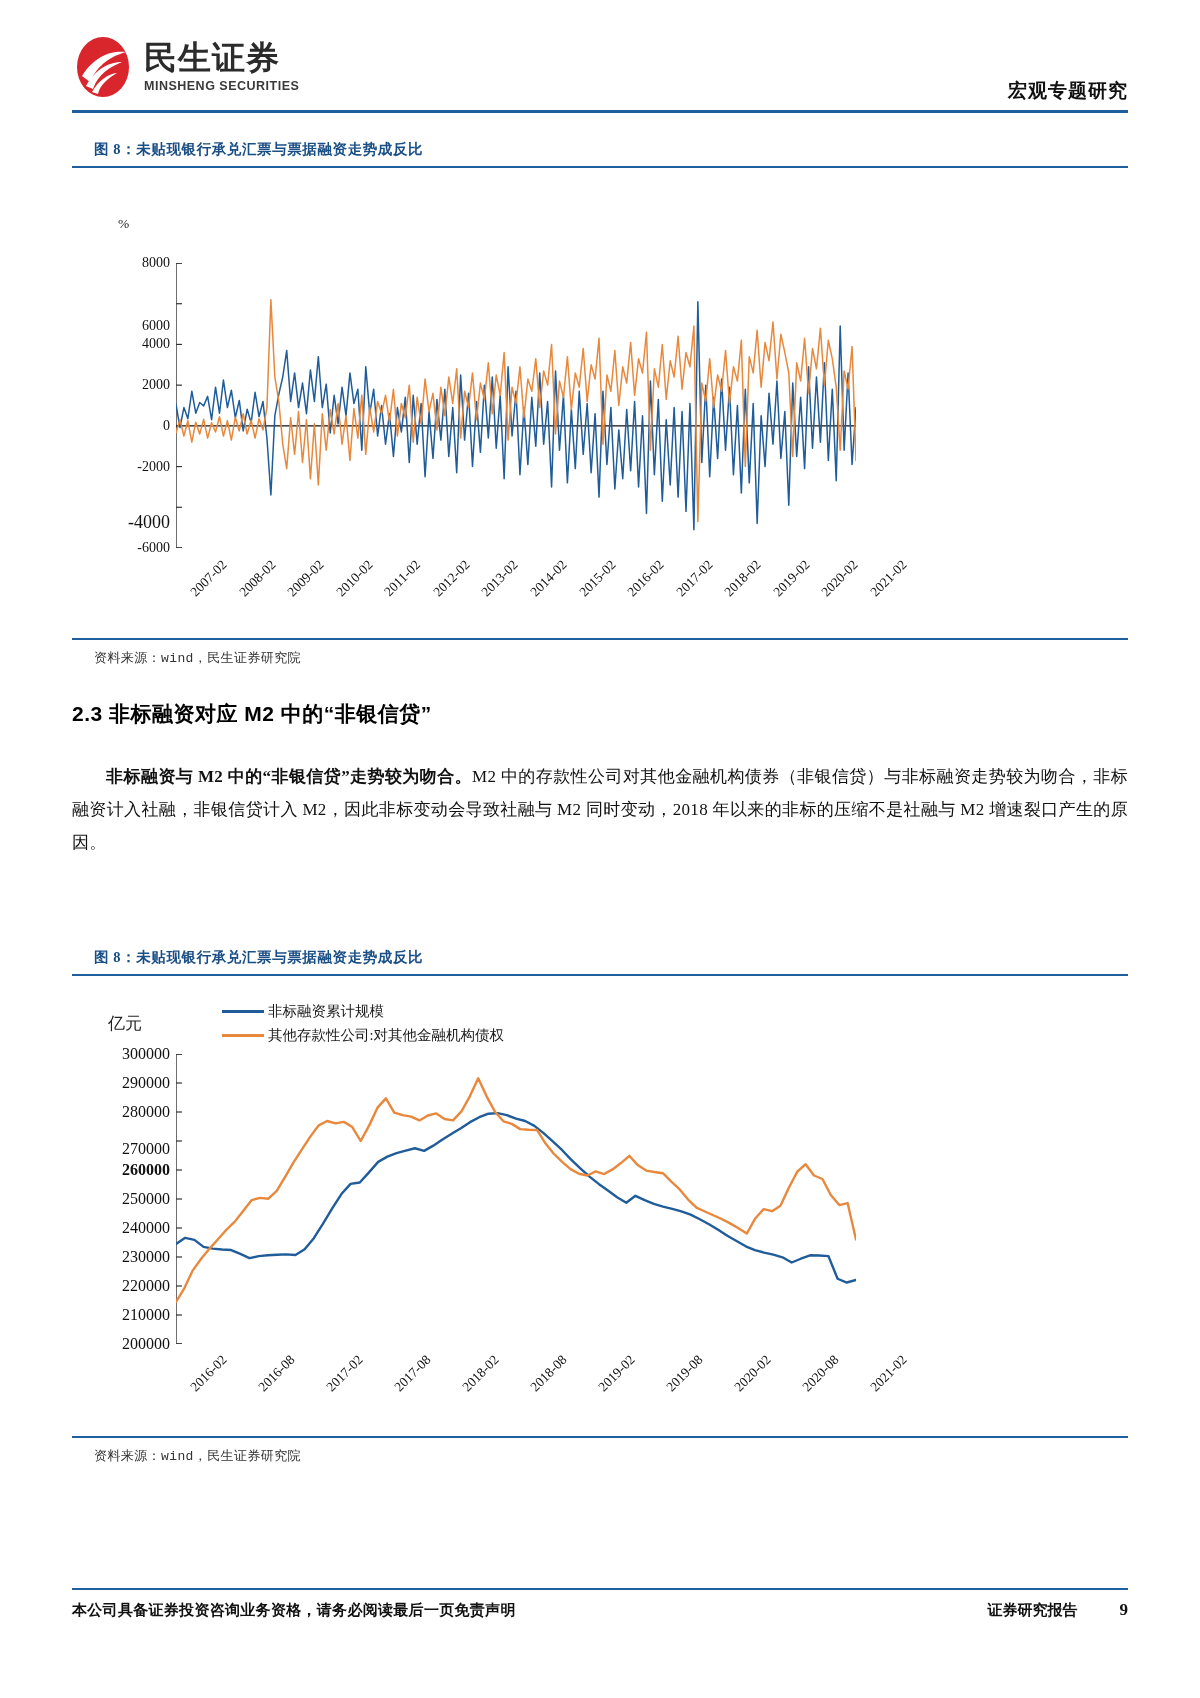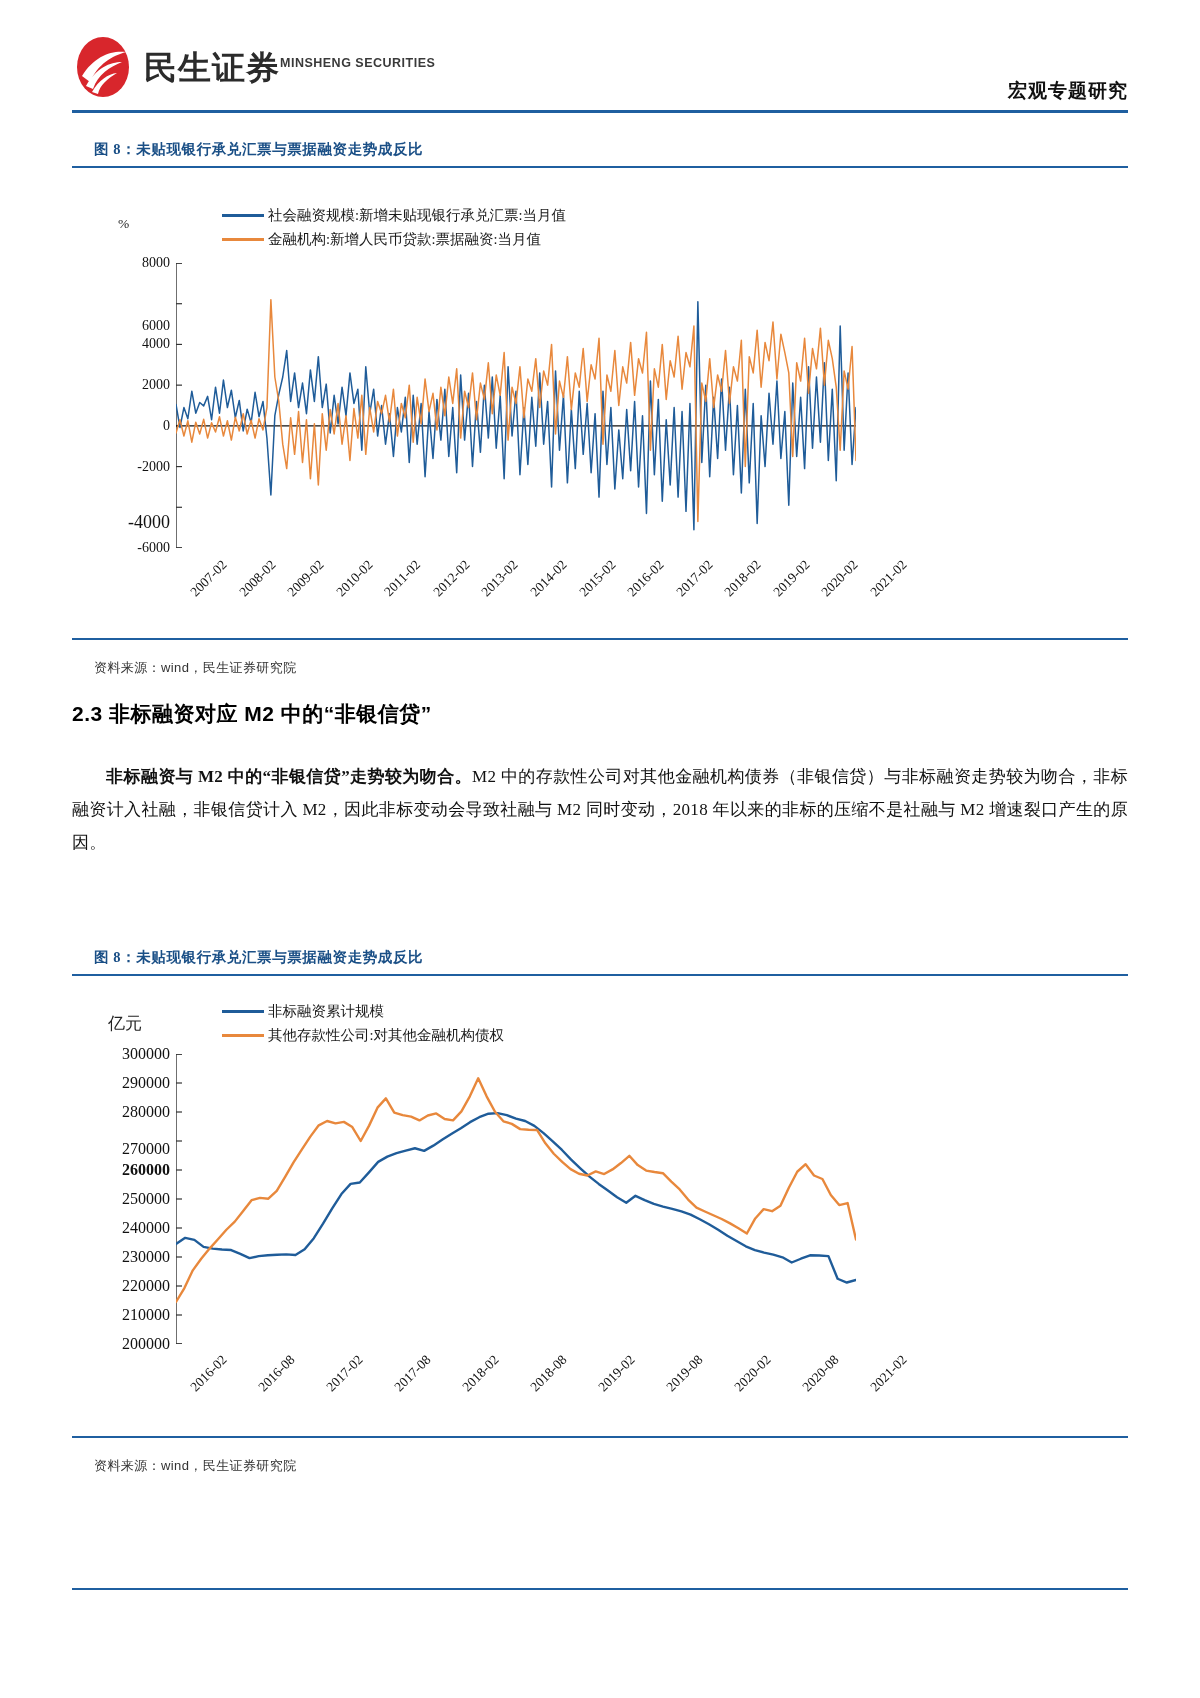--- a/index.html
+++ b/index.html
@@ -18,40 +18,40 @@
   .logo-wrap{position:absolute;left:72px;top:36px;display:flex;align-items:center;gap:10px;}
   .logo-mark{width:62px;height:62px;position:relative;}
   .logo-text-cn{
     font-family:"Liberation Sans","DejaVu Sans",sans-serif;
     font-weight:bold;font-size:33px;letter-spacing:1px;color:#2b2b2b;line-height:1;
   }
   .logo-text-en{
     font-family:"Liberation Sans","DejaVu Sans",sans-serif;
     font-weight:bold;font-size:12.5px;letter-spacing:.5px;color:#3a3a3a;margin-top:5px;
   }
-  .logo-col{display:flex;flex-direction:row;justify-content:flex-start;}
+  .logo-col{display:flex;flex-direction:column;justify-content:flex-start;}
   .header-right{
     position:absolute;right:72px;top:78px;
     font-family:"Liberation Serif","DejaVu Serif",serif;
     font-weight:bold;font-size:19px;color:#111;letter-spacing:1px;
   }
   .header-rule{position:absolute;left:72px;top:110px;width:1056px;height:3px;background:#1f5fa0;}
 
   
   .fig{position:absolute;left:72px;width:1056px;}
   .fig-title{
     font-family:"Liberation Serif","DejaVu Serif",serif;
     font-weight:bold;font-size:14.5px;color:#1a4f86;letter-spacing:.6px;
     padding-left:22px;
   }
   .fig-rule{width:1056px;height:2px;background:#1f5fa0;margin-top:7px;}
   .fig-rule-bottom{width:1056px;height:2px;background:#1f5fa0;}
   .fig-source{
-    font-family:Liberation Sans, sans-serif;
-    font-size:13px;color:#333;padding-left:22px;margin-top:19px;letter-spacing:.4px;
+    font-family:Liberation Mono, monospace;
+    font-size:13px;color:#333;padding-left:22px;margin-top:9px;letter-spacing:.4px;
   }
 
   .chart-area{position:relative;width:1056px;background:#fff;}
 
   .axis-unit{
     position:absolute;font-size:13.5px;color:#222;
     font-family:"Liberation Serif","DejaVu Serif",serif;
   }
   .legend{position:absolute;}
   .legend-row{display:flex;align-items:center;margin-bottom:5px;}
@@ -126,30 +126,20 @@
     <div class="header-rule"></div>
   </div>
 
   <div class="fig" style="top:140px;">
     <div class="fig-title">图 8：未贴现银行承兑汇票与票据融资走势成反比</div>
     <div class="fig-rule"></div>
 
     <div class="chart-area" style="height:470px;">
       <div class="axis-unit" style="left:46px;top:48px;">%</div>
 
-      <div class="legend" style="left:150px;top:38px;">
-        <div class="legend-row">
-          <span class="legend-swatch" style="background:#1f5c99"></span>
-          <span class="legend-label">社会融资规模:新增未贴现银行承兑汇票:当月值</span>
-        </div>
-        <div class="legend-row">
-          <span class="legend-swatch" style="background:#e8883c"></span>
-          <span class="legend-label">金融机构:新增人民币贷款:票据融资:当月值</span>
-        </div>
-      </div>
 
       <div class="ylabels" id="f1-ylabels" style="left:0;top:0;width:98px;">
           <div class="ytick" style="top: 95px; font-size: 14px; text-align: center;">8000</div>
           <div class="ytick" style="top: 135.714px; font-size: 14px; margin-top: 22px;">6000</div>
           <div class="ytick" style="top: 176.429px; font-size: 14px;">4000</div>
           <div class="ytick" style="top: 217.143px; font-size: 14px;">2000</div>
           <div class="ytick" style="top: 257.857px; font-size: 14px;">0</div>
           <div class="ytick" style="top: 298.571px; font-size: 14px;">-2000</div>
           <div class="ytick" style="top: 354px; font-size: 18px; text-align: right;">-4000</div>
           <div class="ytick" style="top: 380px; font-size: 14px;">-6000</div>
@@ -257,14 +247,21 @@
           <div class="xlab" style="left: 610px; top: 4px;">2020-08</div>
           <div class="xlab" style="left: 678px; top: 4px;">2021-02</div>
         </div>
     </div>
 
     <div class="fig-rule-bottom"></div>
     <div class="fig-source">资料来源：wind，民生证券研究院</div>
   </div>
 
   <div class="footer-rule"></div>
+  <div class="footer">
+    <div class="footer-left">本公司具备证券投资咨询业务资格，请务必阅读最后一页免责声明</div>
+    <div class="footer-right">
+      <span>证券研究报告</span>
+      <span class="pageno">9</span>
+    </div>
+  </div>
 
 </div>
 
 </body></html>

